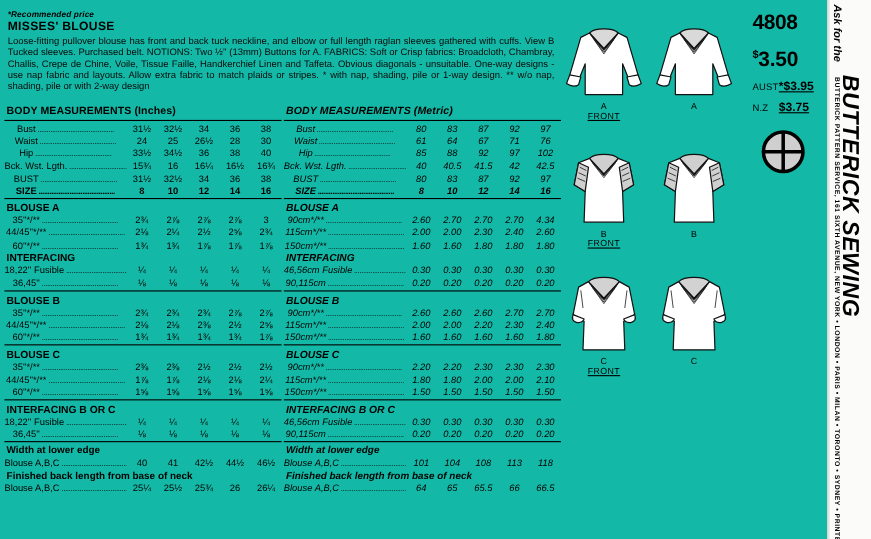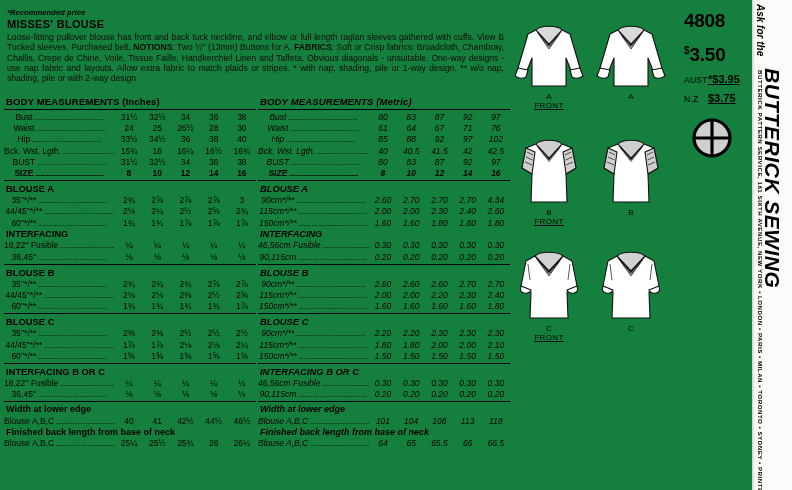--- a/index.html
+++ b/index.html
@@ -4,28 +4,28 @@
 <style>
   html,body{margin:0;padding:0;}
   body{
     width:792px;height:490px;
     background:#ffffff;
     font-family:"Liberation Sans", sans-serif;
     color:#000;
     overflow:hidden;
     position:relative;
   }
-  #sheet{position:absolute;inset:0;background:#15803d;}
+  #sheet{position:absolute;inset:0;background:#14b8a6;}
 
   
   .blurb{position:absolute;left:4px;top:8px;width:500px;}
   .rec-price{font-size:7.5px;font-weight:bold;font-style:italic;letter-spacing:.1px;margin:0 0 1px 3px;}
   .garment-title{font-size:11px;font-weight:bold;letter-spacing:.3px;margin:0 0 2px 3px;}
   .desc{font-size:8.6px;line-height:10.3px;text-align:justify;margin:0 0 0 3px;color:#0a0a0a;}
-  .desc b{font-weight:bold;margin-top:10px;}
+  .desc b{font-weight:normal;margin-top:10px;}
 
   .col{position:absolute;top:96px;width:252px;}
   .col.left{left:4px;}
   .col.right{left:258px;font-style:italic;}
 
   .sect-head{font-size:9.6px;font-weight:bold;letter-spacing:.1px;padding:0 0 1px 2px;}
   .rule{border-top:1.6px solid #000;margin:1px 0 2px 0;}
 
   table.dt{width:100%;border-collapse:collapse;table-layout:fixed;}
   table.dt td{font-size:8.5px;padding:0;line-height:11.2px;vertical-align:bottom;white-space:nowrap;}

